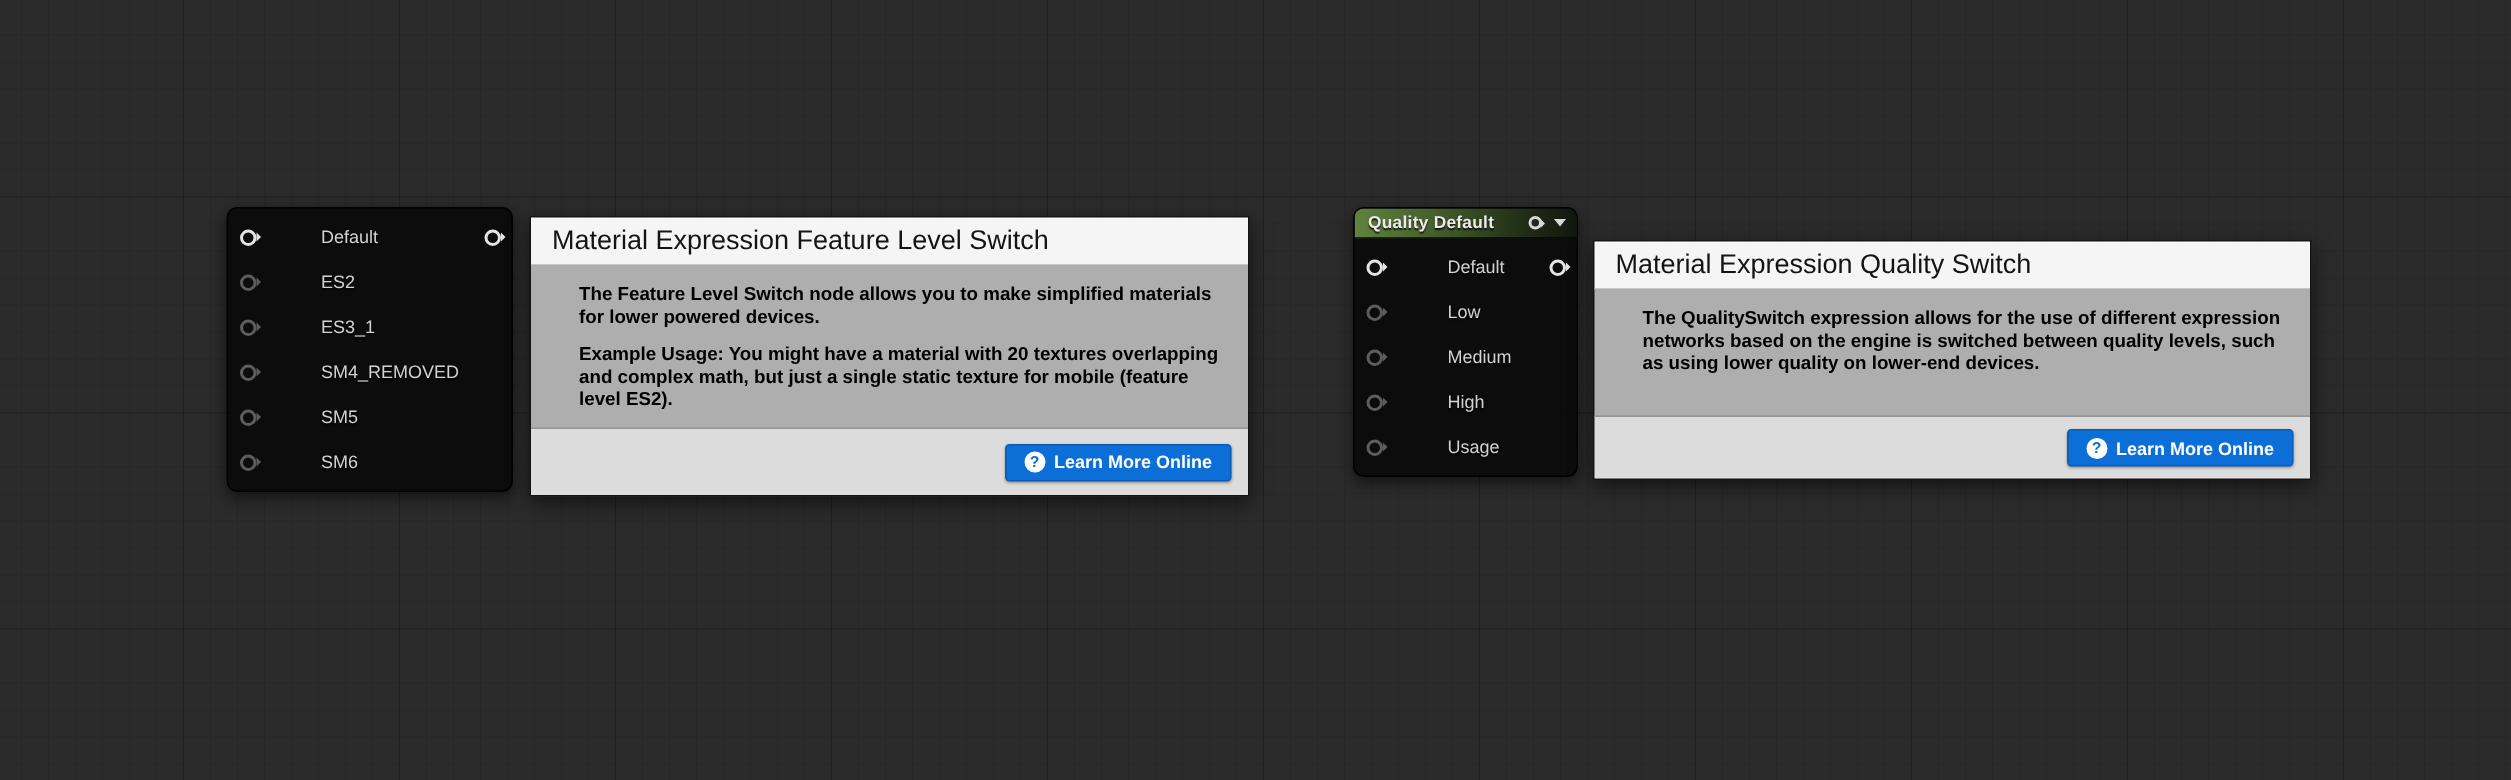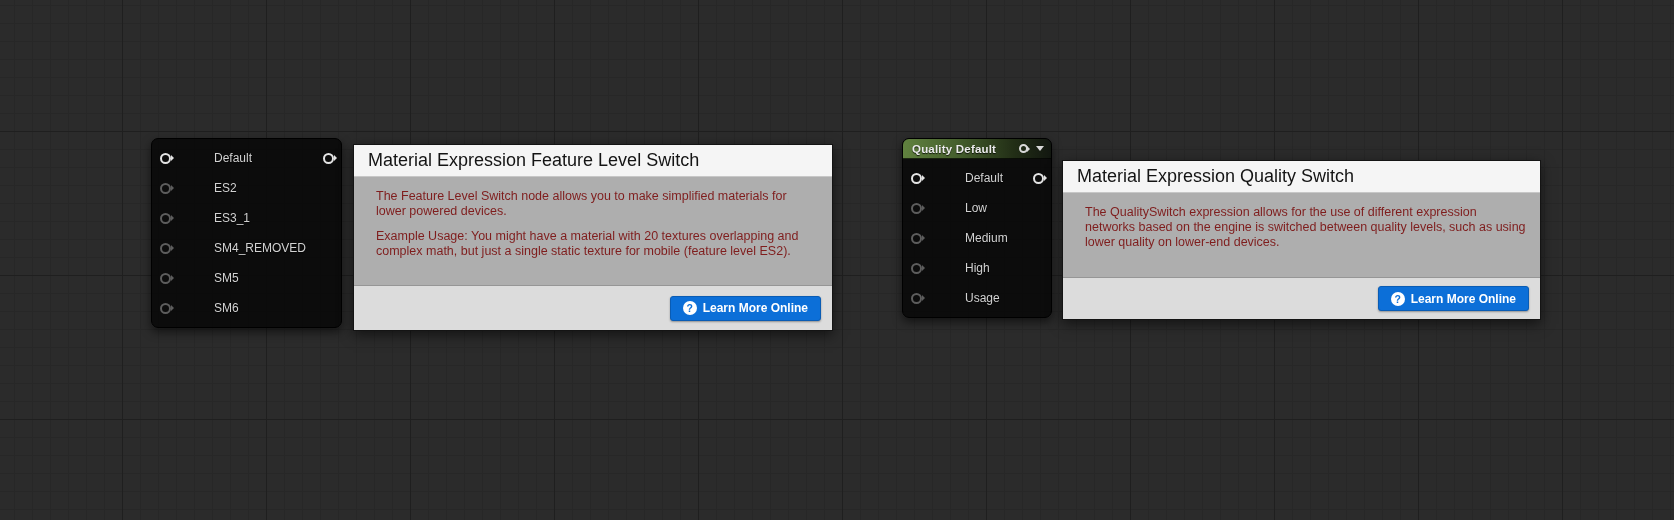--- a/index.html
+++ b/index.html
@@ -122,25 +122,26 @@
     border-bottom: 1px solid #c7c7c7;
     color: #141414;
     font-size: 18px;
     display: flex;
     align-items: center;
     padding: 0 14px;
     flex: 0 0 auto;
   }
   .tt-body {
     background: #aeaeae;
-    color: #7f1d1d;
+    color: #000000;
     font-size: 12.5px;
     line-height: 15px;
-    padding: 12px 14px 10px 22px;
+    padding: 12px 14px 10px 32px;
     flex: 1 1 auto;
+    font-weight: bold;
   }
   .tt-body p { margin: 0 0 10px 0; }
   .tt-body p:last-child { margin-bottom: 0; }
   .tt-footer {
     background: #dcdcdc;
     border-top: 1px solid #969696;
     display: flex;
     align-items: center;
     justify-content: flex-end;
     padding: 0 11px;

